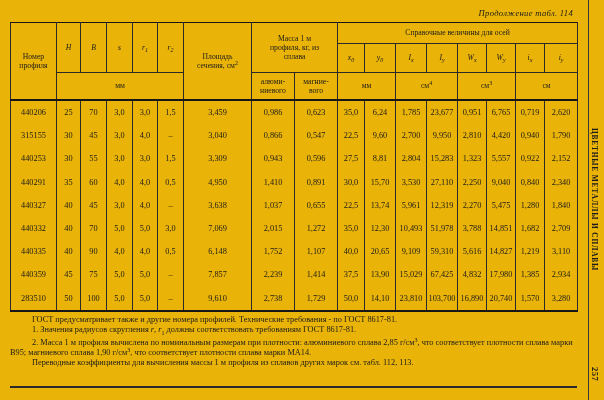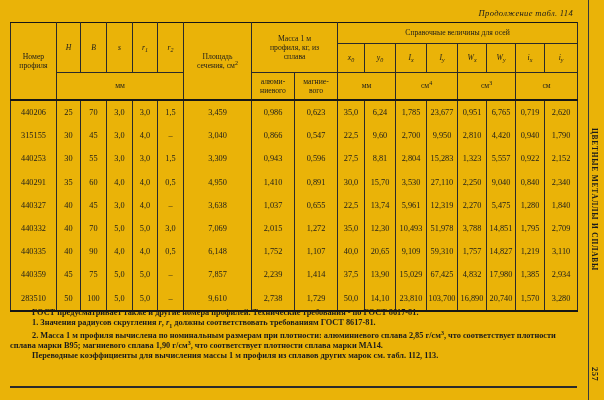--- a/index.html
+++ b/index.html
@@ -36,22 +36,22 @@
   .profiles th.hb { border-bottom: 2.6px solid #161616; }
   .profiles tbody td {
     border-top: none; border-bottom: none;
     height: 23.2px; font-size: 8.3px;
   }
   .profiles tbody tr:last-child td { border-bottom: 2.4px solid #161616; }
   .it { font-style: italic; }
   .profiles sub { font-size: 6px; vertical-align: -1.5px; line-height: 0; }
   .profiles sup { font-size: 6px; vertical-align: 3px; line-height: 0; }
   .notes {
-    position: absolute; left: 10px; top: 308px; width: 567px;
-    font-size: 8.3px; line-height: 9.8px; font-weight: bold;
+    position: absolute; left: 10px; top: 315px; width: 567px;
+    font-size: 8.3px; line-height: 9.8px;
   }
   .notes p { margin: 0; text-indent: 22px; }
   .notes sup { font-size: 6px; vertical-align: 3px; line-height: 0; }
   .bottom-rule {
     position: absolute; left: 10px; top: 386px; width: 567px; height: 2px;
     background: #2a2a2a;
   }
   .side-rule {
     position: absolute; left: 588px; top: 0; width: 1px; height: 400px;
     background: #3a3a3a;
@@ -238,38 +238,38 @@
           <td>3,0</td>
           <td>7,069</td>
           <td>2,015</td>
           <td>1,272</td>
           <td>35,0</td>
           <td>12,30</td>
           <td>10,493</td>
           <td>51,978</td>
           <td>3,788</td>
           <td>14,851</td>
-          <td>1,795</td>
+          <td>1,682</td>
           <td>2,709</td>
         </tr>
         <tr>
           <td>440335</td>
           <td>40</td>
           <td>90</td>
           <td>4,0</td>
           <td>4,0</td>
           <td>0,5</td>
           <td>6,148</td>
           <td>1,752</td>
           <td>1,107</td>
           <td>40,0</td>
           <td>20,65</td>
           <td>9,109</td>
           <td>59,310</td>
-          <td>1,757</td>
+          <td>5,616</td>
           <td>14,827</td>
           <td>1,219</td>
           <td>3,110</td>
         </tr>
         <tr>
           <td>440359</td>
           <td>45</td>
           <td>75</td>
           <td>5,0</td>
           <td>5,0</td>

